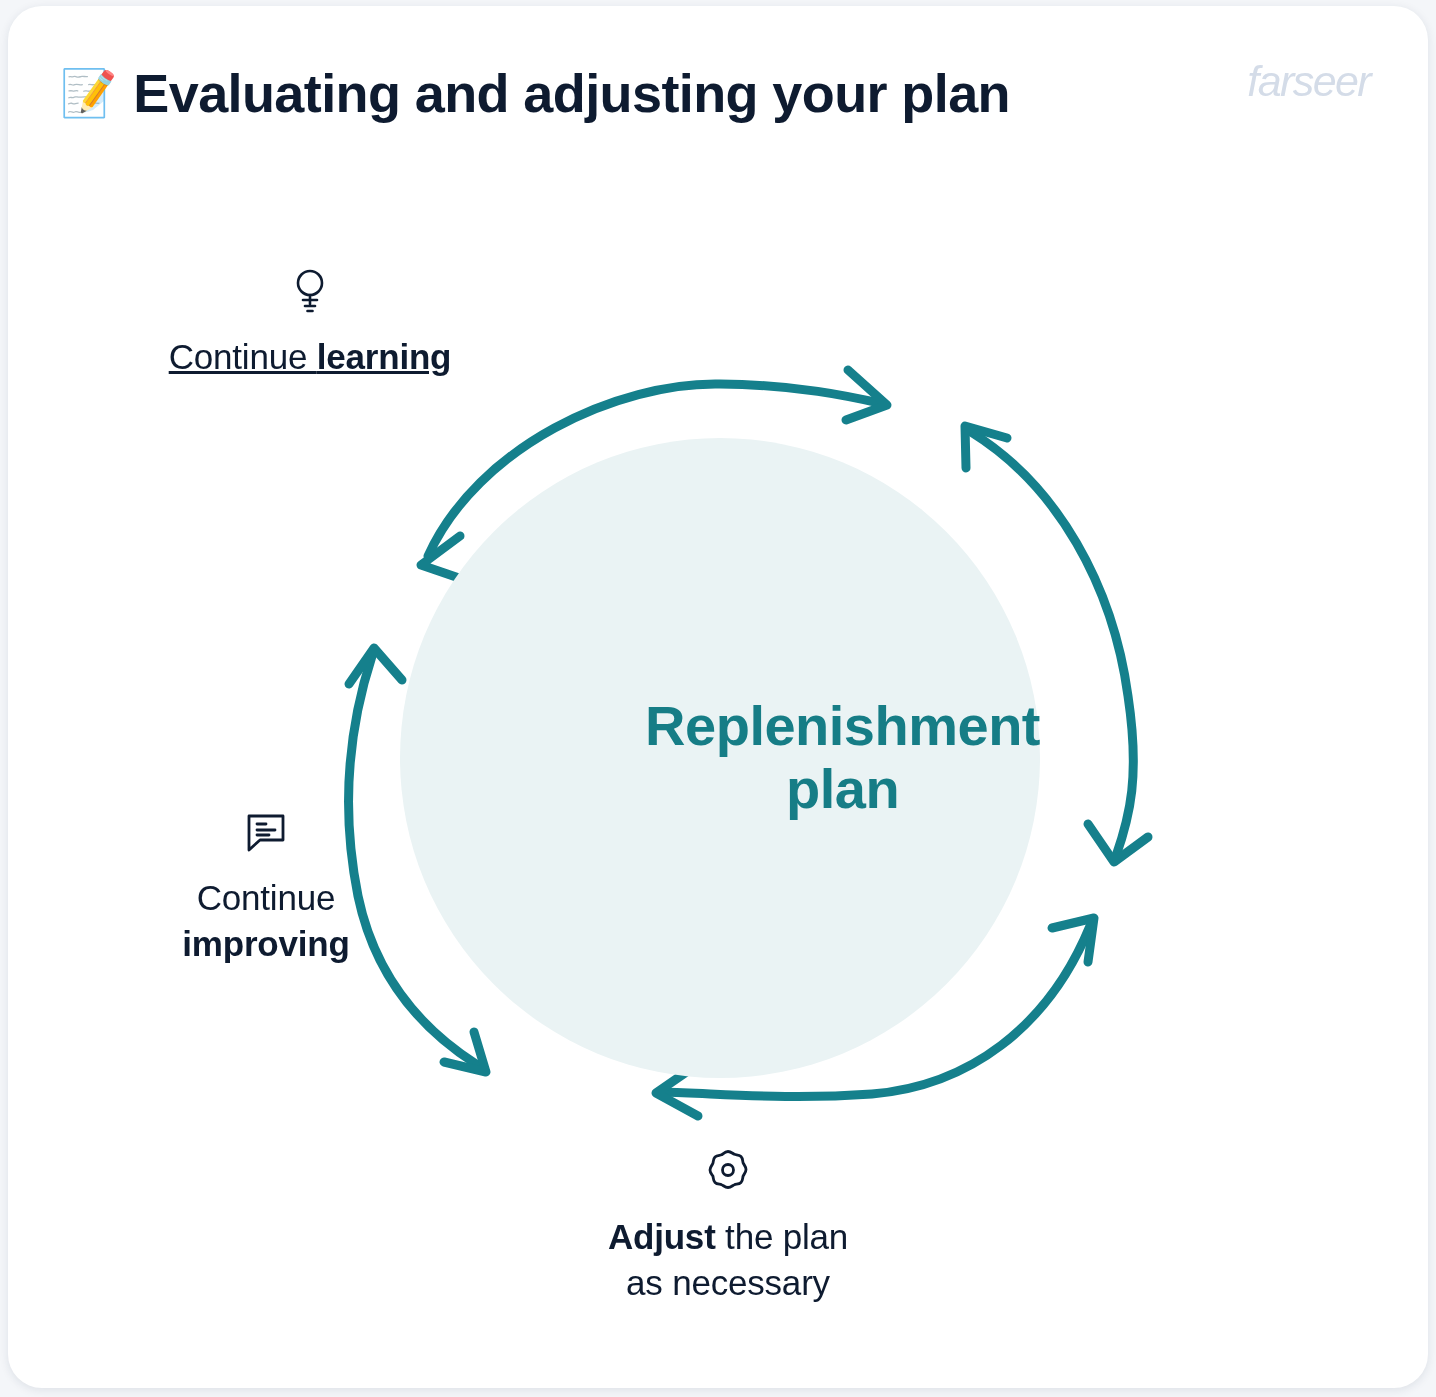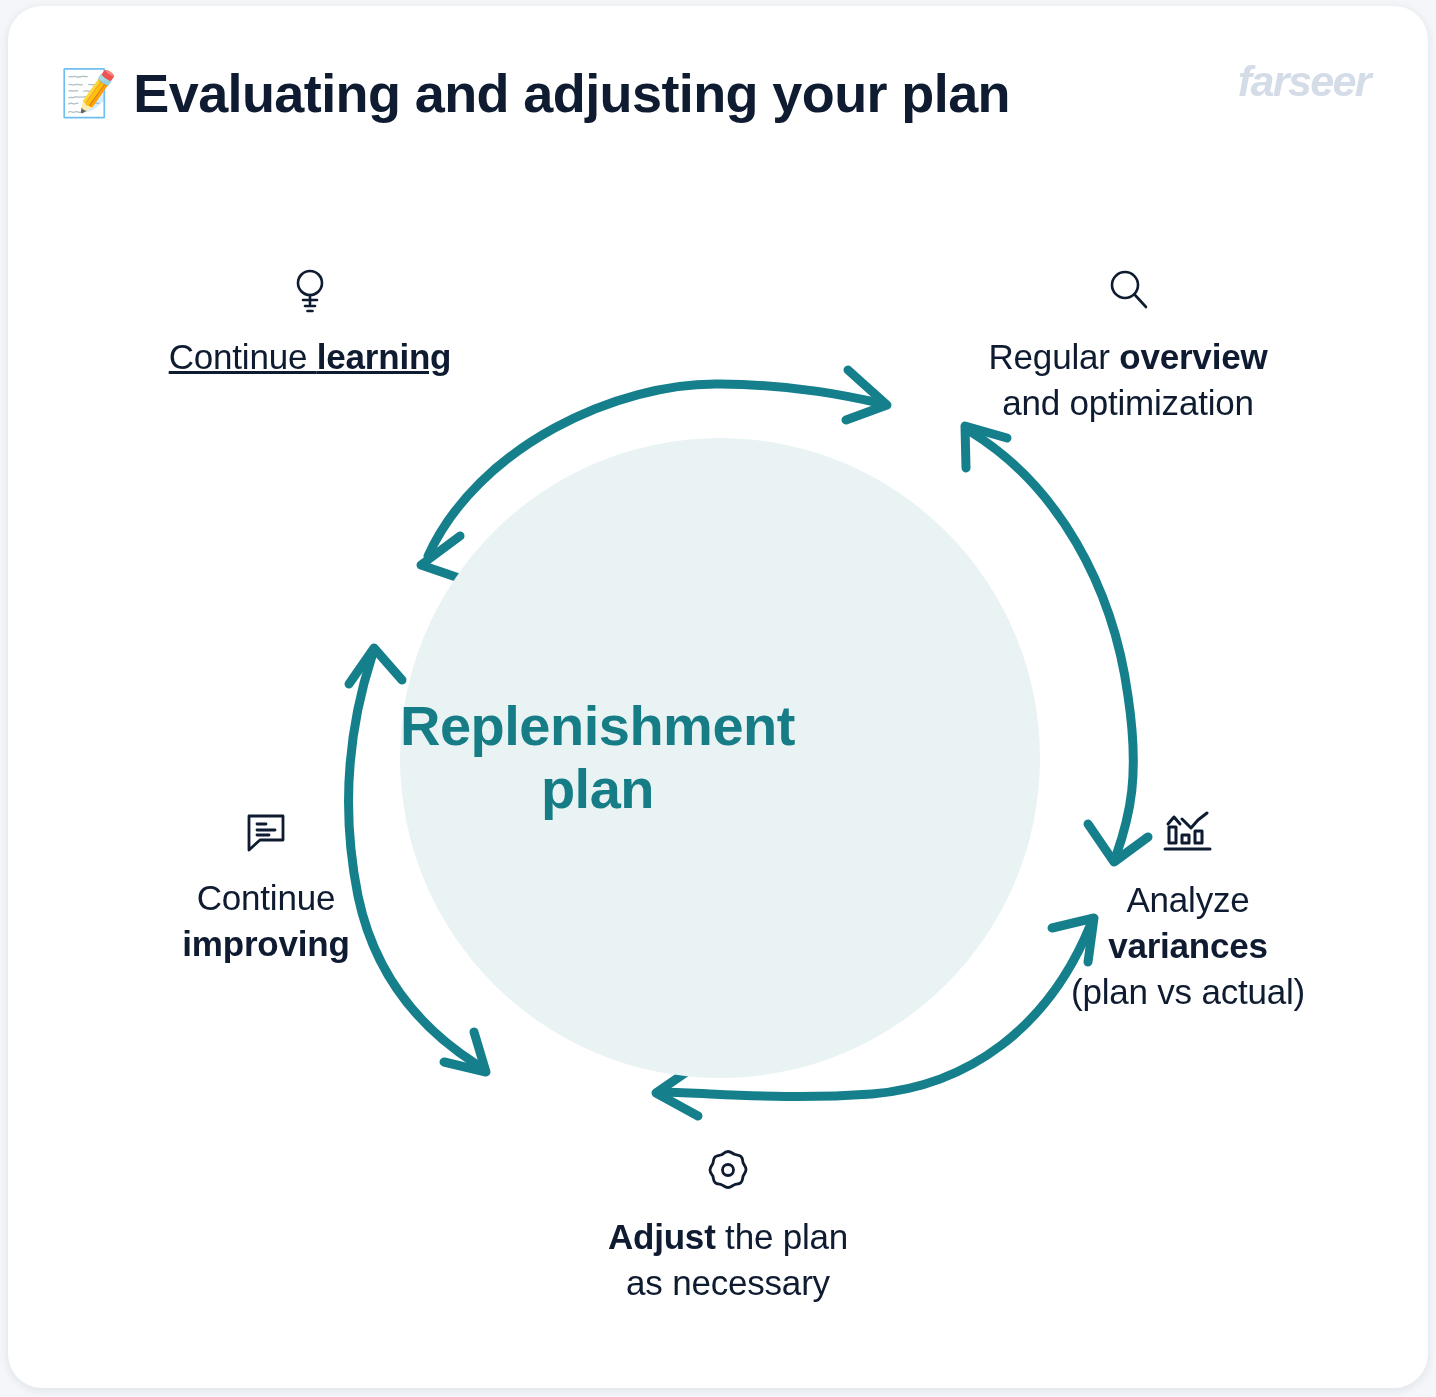--- a/index.html
+++ b/index.html
@@ -55,21 +55,21 @@
     font-weight: 700;
     color: #0e1b30;
     letter-spacing: -0.6px;
     white-space: nowrap;
   }
   .brand {
     position: absolute;
     right: 58px;
     top: 54px;
     font-size: 43px;
-    font-weight: 700;
+    font-weight: 400;
     color: #d4dce8;
     letter-spacing: -1.6px;
     font-style: italic;
     line-height: 1;
   }
 
   
   .stage {
     position: absolute;
     left: 0;
@@ -88,21 +88,21 @@
   .hub {
     position: absolute;
     left: 392px;
     top: 282px;
     width: 640px;
     height: 640px;
     border-radius: 50%;
     background: #eaf3f4;
     display: flex;
     align-items: center;
-    justify-content: flex-start;
+    justify-content: flex-end;
   }
   .hub-label {
     font-size: 56px;
     font-weight: 700;
     color: #167d86;
     text-align: center;
     line-height: 1.12;
     letter-spacing: -0.5px;
     white-space: pre-line;
   }
@@ -194,43 +194,21 @@
             <circle cx="22" cy="17" r="12"></circle>
             <path d="M22 29 L22 38"></path>
             <path d="M15 34 H29"></path>
             <path d="M17 40 H27"></path>
             <path d="M19.5 45 H24.5"></path>
           </svg>
         </span>
         <span class="node-text"><span>Continue </span><b>learning</b><br></span>
       </div>
 
-      <div class="node" id="node-overview">
-        <span class="node-icon">
-          <svg width="44" height="48" viewBox="0 0 44 48" fill="none" stroke="#0e1b30" stroke-width="2.6" stroke-linecap="round" stroke-linejoin="round">
-            <circle cx="19" cy="19" r="13"></circle>
-            <path d="M29 29 L40 41"></path>
-          </svg>
-        </span>
-        <span class="node-text"><span>Regular </span><b>overview</b><br><span>and optimization</span></span>
-      </div>
-
-      <div class="node" id="node-variances">
-        <span class="node-icon">
-          <svg width="52" height="46" viewBox="0 0 52 46" fill="none" stroke="#0e1b30" stroke-width="3" stroke-linecap="round" stroke-linejoin="round">
-            <path d="M6 13 L12 6 L18 13"></path>
-            <path d="M20 8 L29 17 L36 9 L45 2"></path>
-            <rect x="7" y="16" width="7" height="16"></rect>
-            <rect x="20" y="24" width="7" height="8"></rect>
-            <rect x="33" y="20" width="7" height="12"></rect>
-            <path d="M3 38 H48"></path>
-          </svg>
-        </span>
-        <span class="node-text"><span>Analyze</span><br><b>variances</b><br><span>(plan vs actual)</span></span>
-      </div>
+
 
       <div class="node" id="node-adjust">
         <span class="node-icon">
           <svg width="48" height="48" viewBox="0 0 48 48" fill="none" stroke="#0e1b30" stroke-width="2.8" stroke-linecap="round" stroke-linejoin="round">
             <circle cx="24" cy="24" r="5.5"></circle>
             <path d="M24 5.5 c3 0 4.6 2.1 6.4 2.8 1.9 .8 4.5 .1 6.6 2.2 2.1 2.1 1.4 4.7 2.2 6.6 .7 1.8 2.8 3.4 2.8 6.4 0 3-2.1 4.6-2.8 6.4-.8 1.9-.1 4.5-2.2 6.6-2.1 2.1-4.7 1.4-6.6 2.2-1.8 .7-3.4 2.8-6.4 2.8-3 0-4.6-2.1-6.4-2.8-1.9-.8-4.5-.1-6.6-2.2-2.1-2.1-1.4-4.7-2.2-6.6C8.1 28.6 6 27 6 24c0-3 2.1-4.6 2.8-6.4 .8-1.9 .1-4.5 2.2-6.6 2.1-2.1 4.7-1.4 6.6-2.2C19.4 7.6 21 5.5 24 5.5 Z"></path>
           </svg>
         </span>
         <span class="node-text"><b>Adjust</b><span> the plan</span><br><span>as necessary</span></span>
       </div>

